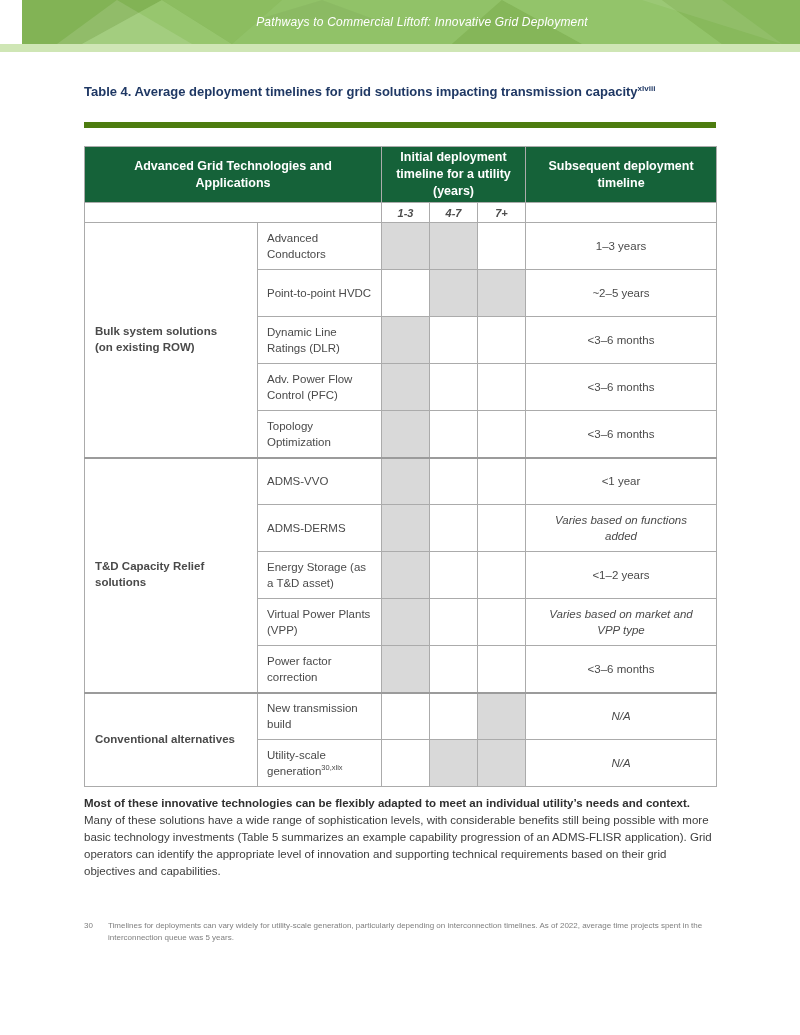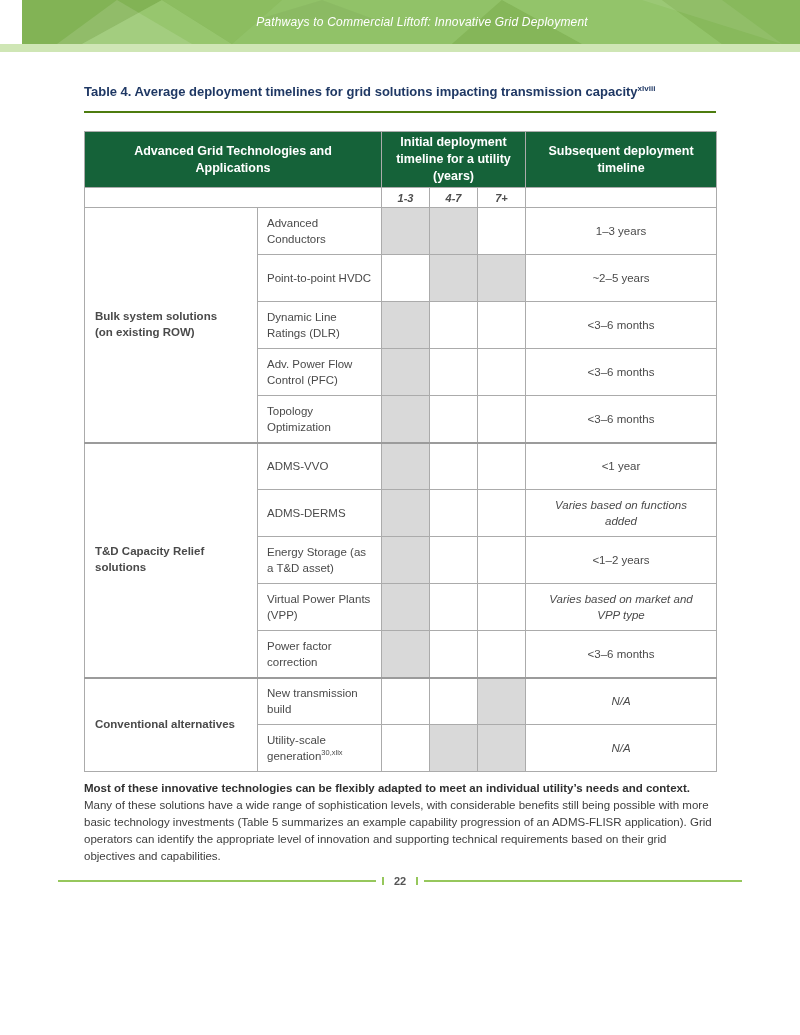--- a/index.html
+++ b/index.html
@@ -8,21 +8,21 @@
 
   
   .banner { position:relative; height:44px; width:100%; overflow:hidden;margin-left:22px; }
   .banner svg { position:absolute; inset:0; width:100%; height:100%; display:block; }
   .banner-title { position:absolute; width:100%; top:0; height:44px;
     display:flex; align-items:center; justify-content:center;
     color:#ffffff; font-style:italic; font-size:12px; letter-spacing:0.2px; }
   .banner-strip { height:8px; width:100%; background:#cfe6b5; }
 
   
-  .caption-wrap { margin:30px 84px 0 84px; border-bottom:2px solid #4d7c0f; padding-bottom:11px; }
+  .caption-wrap { margin:30px 84px 0 84px; border-bottom:6px solid #4d7c0f; padding-bottom:22px; }
   .caption { color:#1f3864; font-weight:bold; font-size:13px; }
   .caption sup { font-size:8px; }
 
   
   table.grid { border-collapse:collapse; margin:18px 0 0 84px; table-layout:fixed; width:632px; }
   table.grid, table.grid td, table.grid th { border:1px solid #ababab; }
   table.grid { border:1px solid #9b9b9b; }
   th.green { background:#156239; color:#ffffff; font-weight:bold; font-size:12.5px;
     text-align:center; vertical-align:middle; height:56px; line-height:1.35; border-color:#c9c9c9; }
   th.green .hwrap { display:inline-block; }
@@ -216,22 +216,19 @@
       <td class="tl shaded"></td>
       <td class="tl shaded"></td>
       <td class="subseq italic">
         <span class="swrap">N/A</span></td>
     </tr>
   </tbody>
     </table>
 
   <div class="paragraph"><b>Most of these innovative technologies can be flexibly adapted to meet an individual utility’s needs and context.</b><span> Many of these solutions have a wide range of sophistication levels, with considerable benefits still being possible with more basic technology investments (Table 5 summarizes an example capability progression of an ADMS-FLISR application). Grid operators can identify the appropriate level of innovation and supporting technical requirements based on their grid objectives and capabilities.</span></div>
 
-
-  <div class="footer">
-    <div class="f-line"></div>
-    <div class="f-tick f-gap-l"></div>
-    <div class="f-num">22</div>
-    <div class="f-tick f-gap-r"></div>
-    <div class="f-line"></div>
+  <div class="footnote">
+    <div class="fn-num">30</div>
+    <div class="fn-text">Timelines for deployments can vary widely for utility-scale generation, particularly depending on interconnection timelines. As of 2022, average time projects spent in the interconnection queue was 5 years.</div>
   </div>
 
+
 </div>
 
 </body></html>

